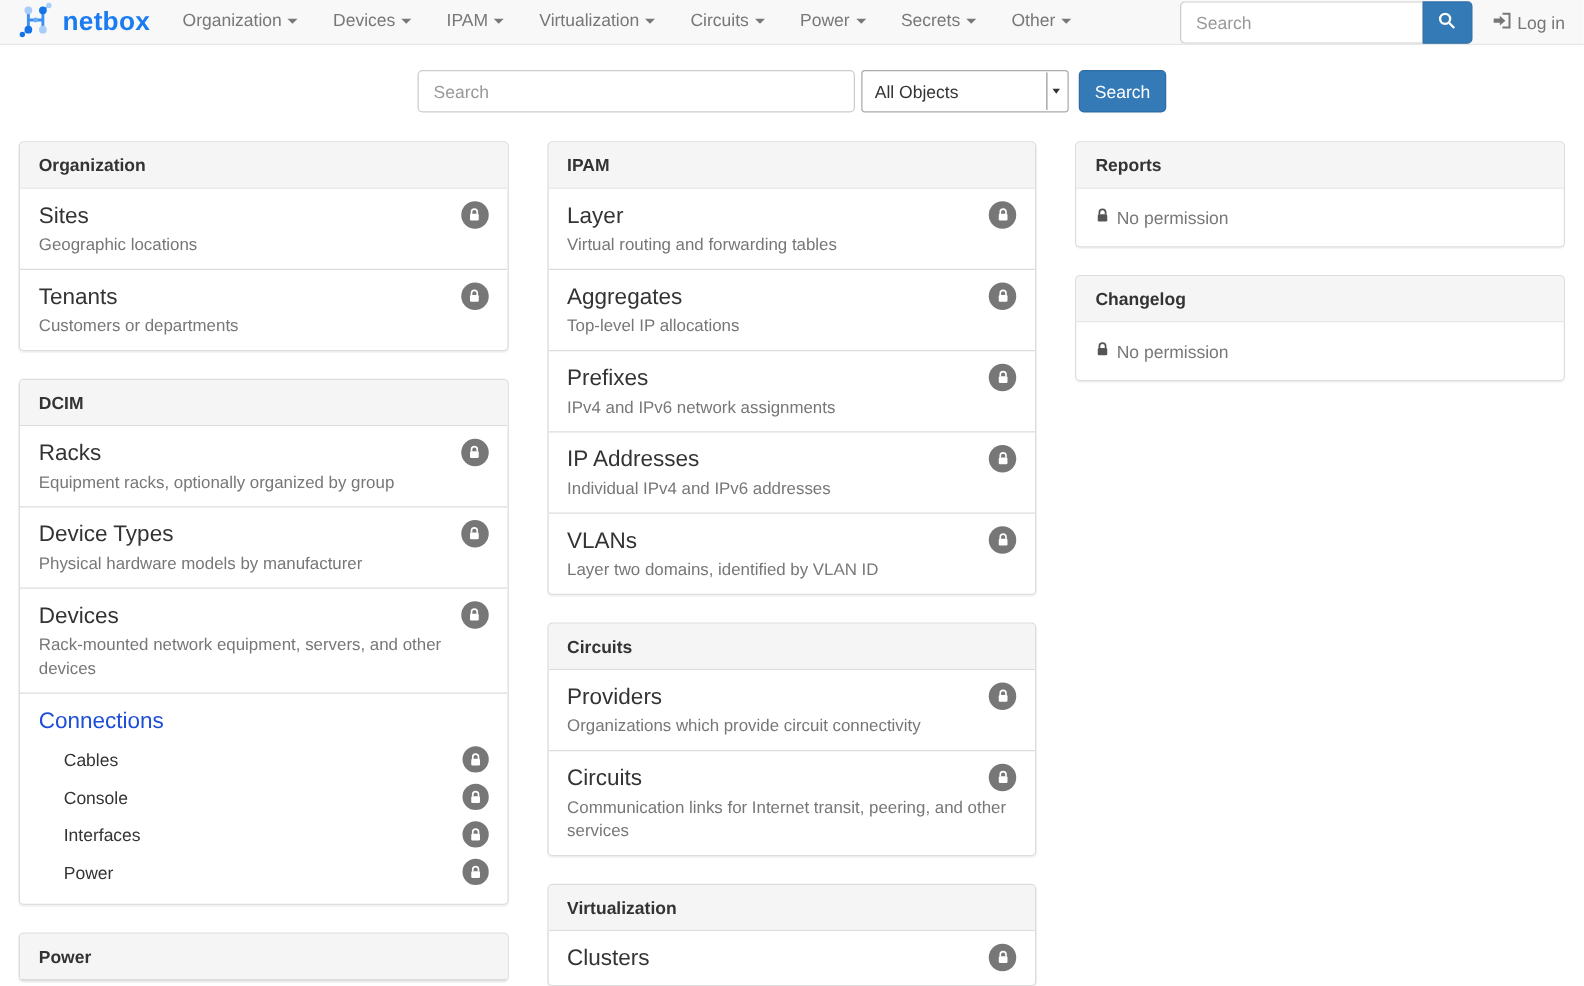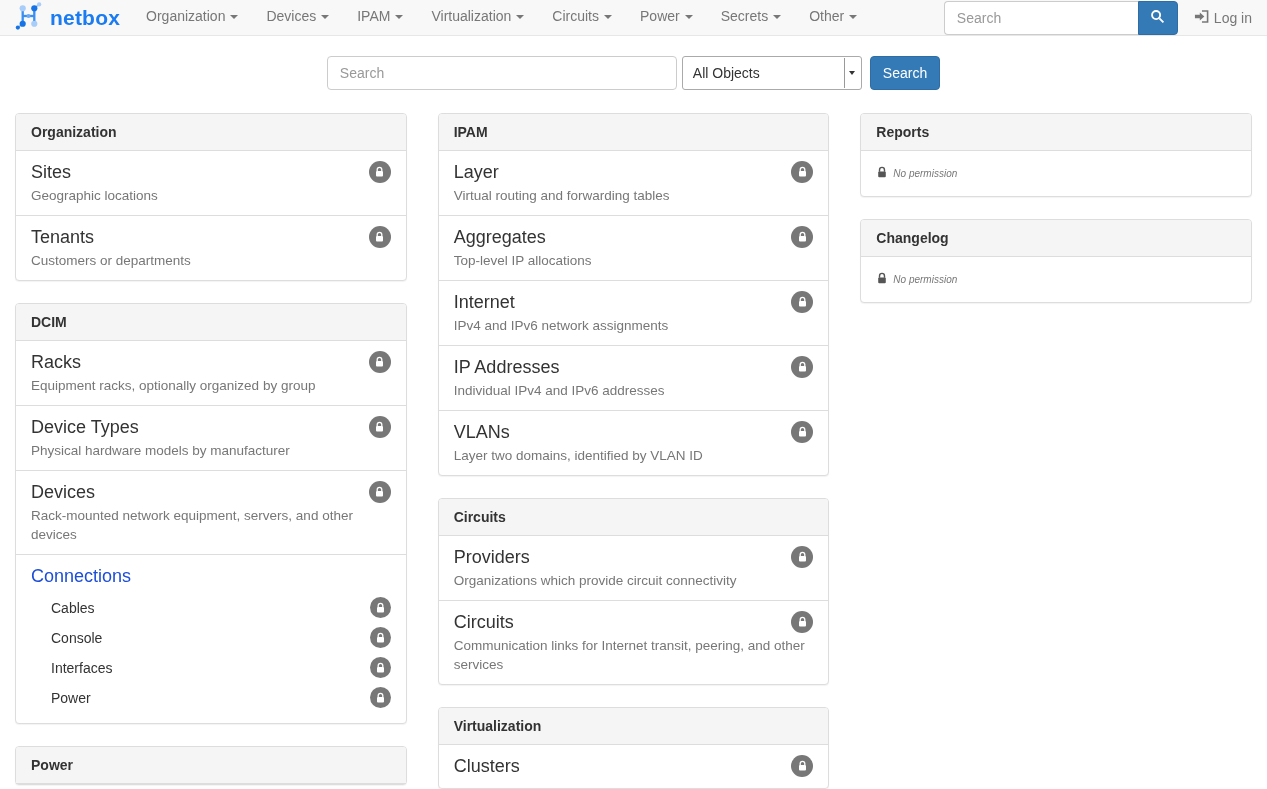--- a/index.html
+++ b/index.html
@@ -22,21 +22,21 @@
   .nav-search input::placeholder { color:#999; }
   .nav-search button { width:40px; height:34px; background:#337ab7; border:1px solid #2e6da4;
     border-radius:0 4px 4px 0; display:flex; align-items:center; justify-content:center; cursor:pointer; }
   .login { display:flex; align-items:center; gap:5px; margin-left:16px; color:#777; cursor:pointer; font-size:14px; }
 
   
   .page-search { display:flex; justify-content:center; align-items:center; margin:20px 0 23px; }
   .page-search input { width:350px; height:34px; border:1px solid #ccc; border-radius:4px;
     padding:6px 12px; font-size:14px; color:#555; outline:none; }
   .page-search input::placeholder { color:#999; }
-  .scope-select { width:180px; height:34px; margin-left:5px; border:1px solid #aaa; border-radius:3px;
+  .scope-select { width:166px; height:34px; margin-left:5px; border:1px solid #aaa; border-radius:3px;
     background:#fff; position:relative; display:flex; align-items:center; padding:0 24px 0 10px;
     font-size:14px; color:#333; cursor:pointer; }
   .scope-caret { position:absolute; right:1px; top:1px; bottom:1px; width:16px;
     border-left:1px solid #999; display:flex; align-items:center; justify-content:center; }
   .scope-caret span { border-top:4px solid #333; border-left:3px solid transparent; border-right:3px solid transparent; }
   .btn-primary { height:34px; margin-left:8px; padding:6px 12px; background:#337ab7;
     border:1px solid #2e6da4; border-radius:4px; color:#fff; font-size:14px; cursor:pointer; }
 
   
   .content { display:flex; gap:31px; padding:0 15px; align-items:flex-start; }
@@ -54,21 +54,21 @@
   .item-desc { font-size:13.5px; line-height:19px; color:#777; margin-top:2px; }
   .lock-badge { position:absolute; top:10px; right:15px; width:22px; height:22px; border-radius:11px;
     background:#777; display:flex; align-items:center; justify-content:center; flex:none; }
   .lock-badge.inline { position:static; width:21px; height:21px; }
 
   .conn-title { font-size:18px; line-height:23px; color:#1d4ed8; margin-bottom:5px; }
   .conn-row { display:flex; align-items:center; justify-content:space-between;
     padding:4px 0 5px 20px;gap:44px; }
   .conn-label { font-size:14px; color:#333; cursor:pointer; }
 
-  .perm-body { padding:15px; font-size:10px; color:#777; display:flex; align-items:center; gap:5px;font-style:italic; }
+  .perm-body { padding:15px; font-size:14px; color:#777; display:flex; align-items:center; gap:5px; }
 </style>
 </head>
 <body>
 
 <div class="navbar">
   <div class="brand">
     <span>
       <svg width="29" height="30" viewBox="0 0 30 30">
         <g stroke="#3b8ff0" stroke-width="2.4">
           <line x1="9" y1="7" x2="9" y2="23"></line>
@@ -259,21 +259,21 @@
         <span class="item-title">Aggregates</span>
         <div class="item-desc">Top-level IP allocations</div>
         <span class="lock-badge">
             <svg width="11" height="12" viewBox="0 0 11 12">
               <path d="M3.2 5.2V3.6a2.3 2.3 0 0 1 4.6 0v1.6" fill="none" stroke="#fff" stroke-width="1.3"></path>
               <rect x="2" y="5" width="7" height="5.4" rx="1" fill="#fff"></rect>
             </svg>
           </span>
       </div>
       <div class="panel-item">
-        <span class="item-title">Internet</span>
+        <span class="item-title">Prefixes</span>
         <div class="item-desc">IPv4 and IPv6 network assignments</div>
         <span class="lock-badge">
             <svg width="11" height="12" viewBox="0 0 11 12">
               <path d="M3.2 5.2V3.6a2.3 2.3 0 0 1 4.6 0v1.6" fill="none" stroke="#fff" stroke-width="1.3"></path>
               <rect x="2" y="5" width="7" height="5.4" rx="1" fill="#fff"></rect>
             </svg>
           </span>
       </div>
       <div class="panel-item">
         <span class="item-title">IP Addresses</span>

